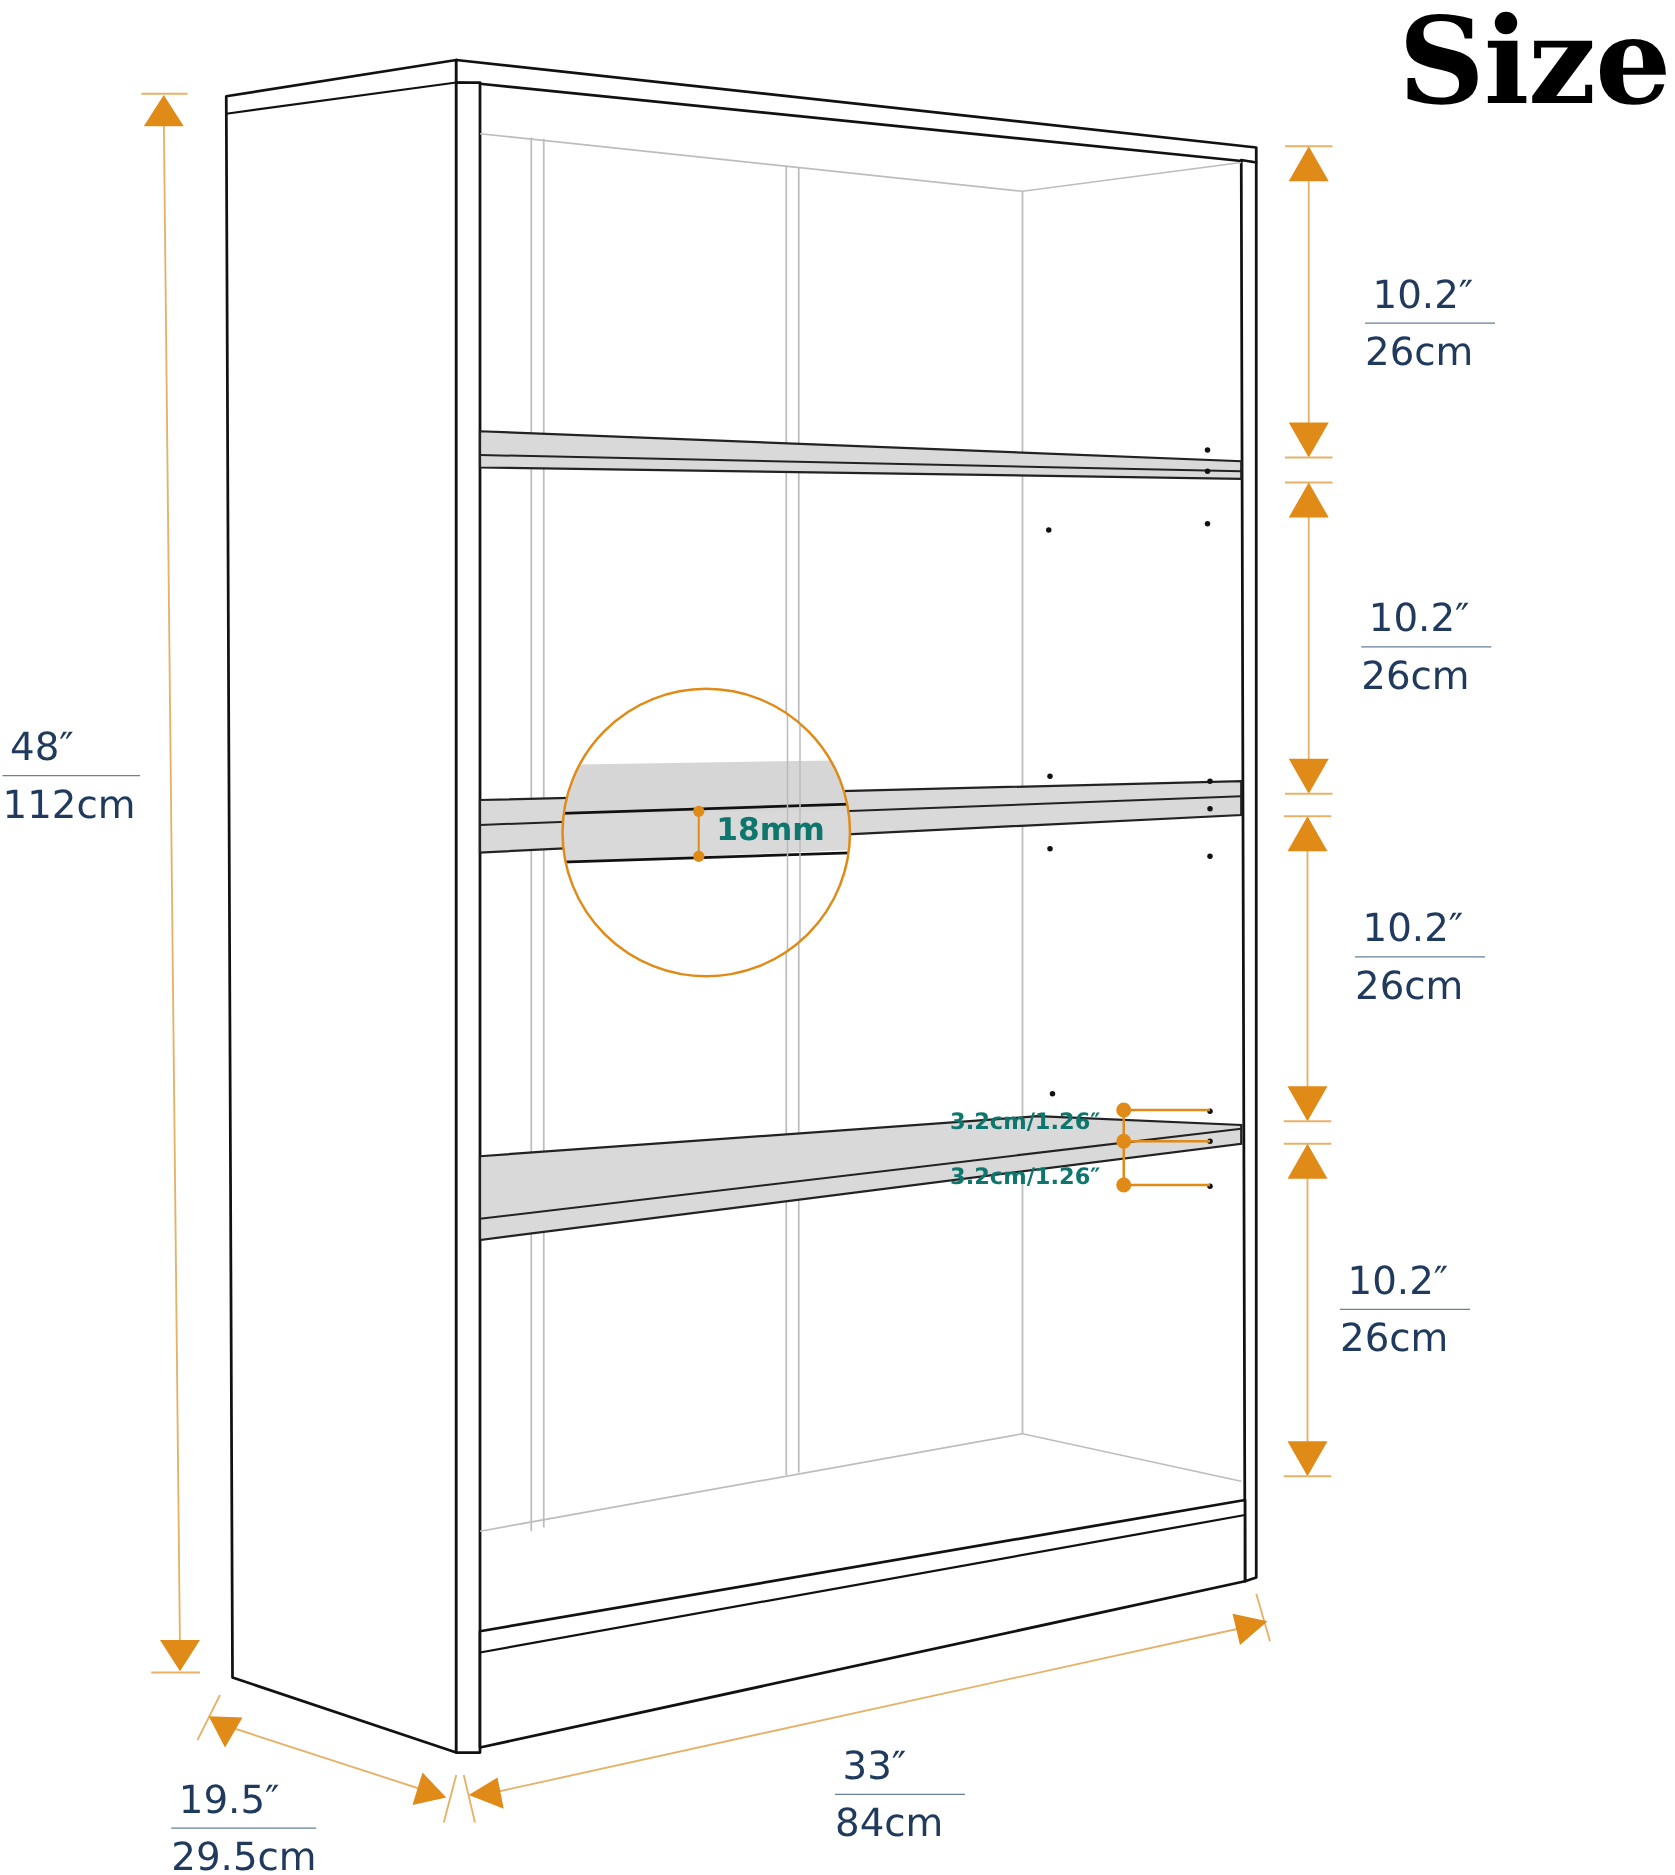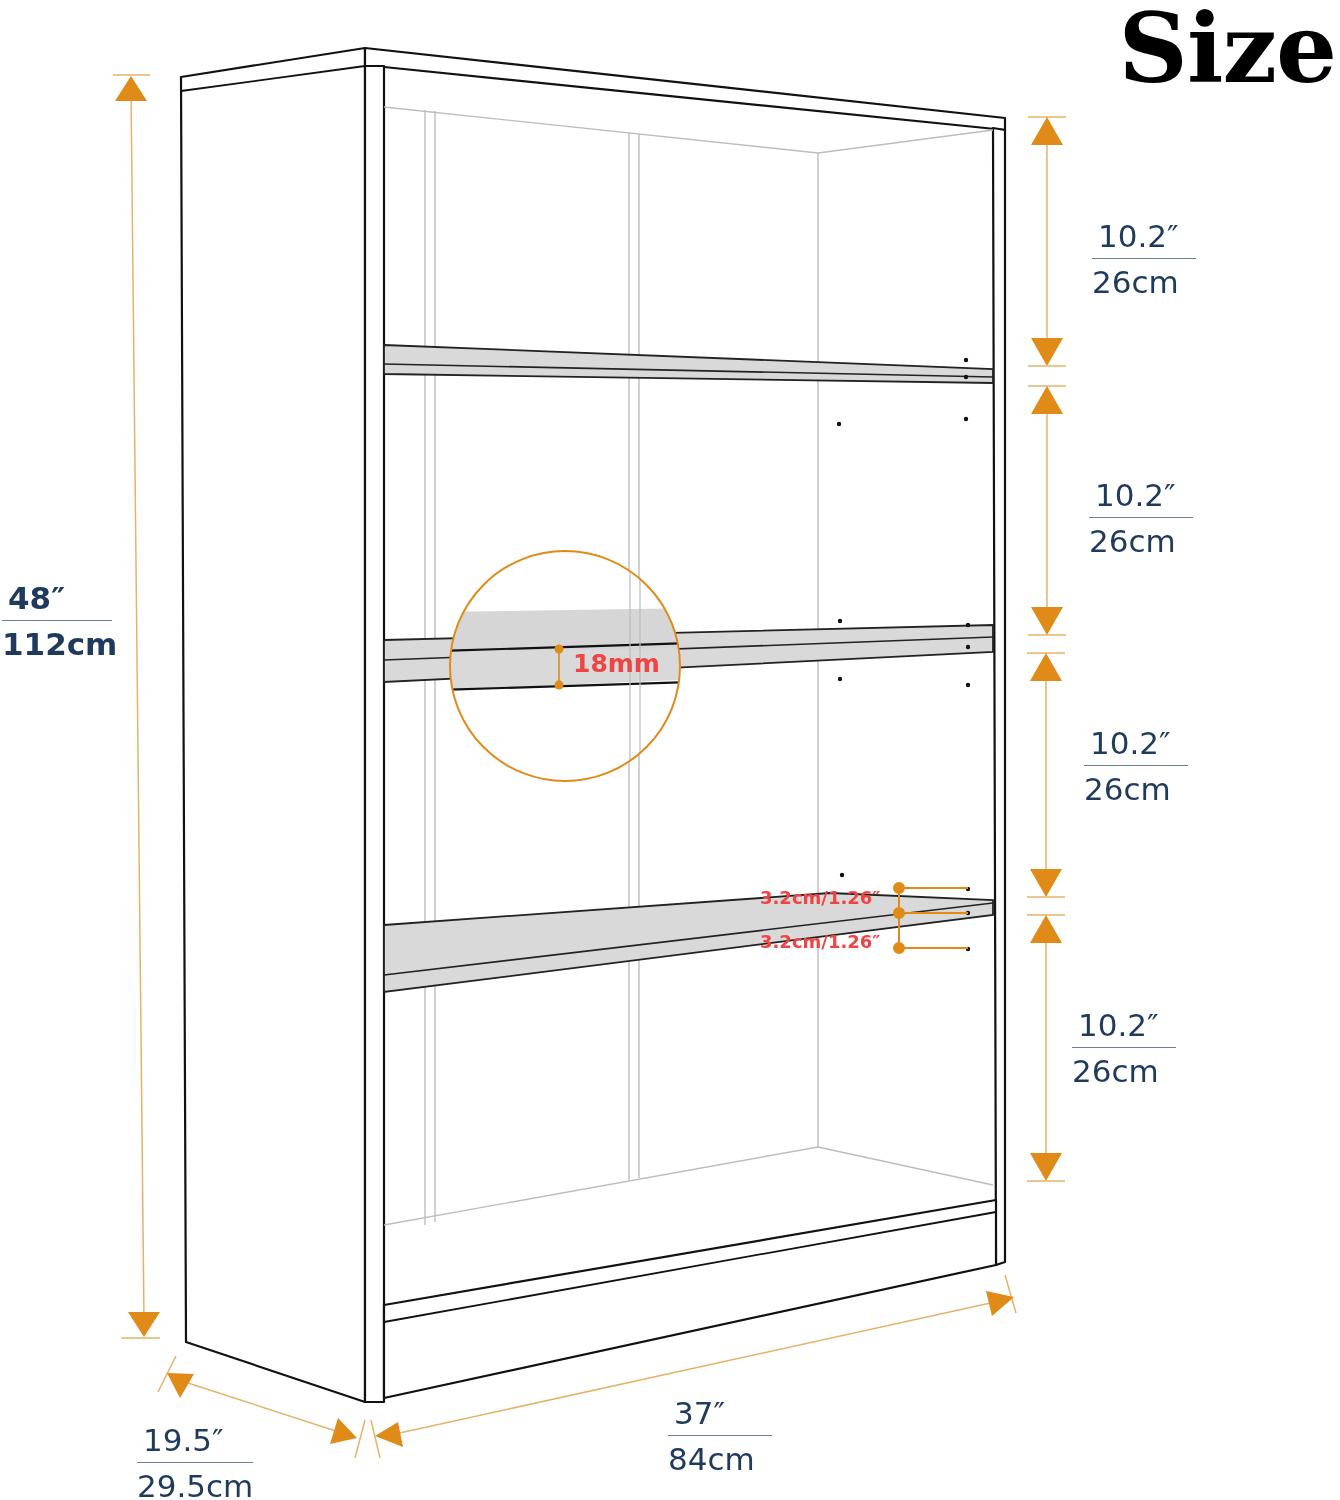--- a/index.html
+++ b/index.html
@@ -2,21 +2,21 @@
 <html><head>
 <meta charset="utf-8">
 <style>
   html,body{margin:0;padding:0;background:#ffffff;}
   body{width:1340px;height:1500px;position:relative;overflow:hidden;font-family:"DejaVu Sans",sans-serif;}
   svg{position:absolute;left:0;top:0;}
   .title{position:absolute;right:4px;top:-8px;font-family:"DejaVu Serif","Liberation Serif",serif;font-weight:bold;font-size:96px;color:#000;letter-spacing:-1px;}
   .dim{position:absolute;text-align:left;color:#1f3a5c;font-family:"DejaVu Sans",sans-serif;font-size:31px;line-height:1;}
   .dim .top{display:block;padding:0 6px 6px;border-bottom:1.5px solid #6a7f98;}
   .dim .bot{display:block;padding-top:8px;}
-  .callout{position:absolute;color:#ef4444;font-family:"DejaVu Sans",sans-serif;font-weight:bold;}
+  .callout{position:absolute;color:#0f766e;font-family:"DejaVu Sans",sans-serif;font-weight:bold;}
 </style>
 </head>
 <body>
 
 <svg width="1340" height="1500" viewBox="0 0 1340 1500" xmlns="http://www.w3.org/2000/svg">
 
   <g fill="none" stroke="#111" stroke-width="2.2" stroke-linejoin="round">
 
     <polygon points="181,77 365,48 365,1402 186,1342" fill="#fff"></polygon>
     <line x1="181" y1="91" x2="365" y2="66" stroke-width="1.8"></line>
@@ -143,21 +143,21 @@
     <line x1="371" y1="1420" x2="380" y2="1458" stroke="#e6b26a" stroke-width="1.5"></line>
     <line x1="1005" y1="1275" x2="1016" y2="1313" stroke="#e6b26a" stroke-width="1.5"></line>
     <line x1="395" y1="1434" x2="995" y2="1302" stroke="#e6b26a" stroke-width="1.5"></line>
     <polygon points="375,1436 398,1422 403,1447" fill="#e08a17"></polygon>
     <polygon points="1014,1297 986,1291 992,1316" fill="#e08a17"></polygon>
   </g>
 </svg>
 
 <div class="title">Size</div>
 
-<div class="dim" style="left:2px;top:583px;width:110px;font-weight:bold;">
+<div class="dim" style="left:2px;top:583px;width:110px;">
   <span class="top">48″</span>
   <span class="bot">112cm</span>
 </div>
 
 <div class="dim" style="left:1092px;top:221px;width:104px;">
   <span class="top">10.2″</span>
   <span class="bot">26cm</span>
 </div>
 <div class="dim" style="left:1089px;top:480px;width:104px;">
   <span class="top">10.2″</span>
@@ -171,19 +171,19 @@
   <span class="top">10.2″</span>
   <span class="bot">26cm</span>
 </div>
 
 <div class="dim" style="left:137px;top:1425px;width:116px;">
   <span class="top">19.5″</span>
   <span class="bot">29.5cm</span>
 </div>
 
 <div class="dim" style="left:668px;top:1398px;width:104px;">
-  <span class="top">37″</span>
+  <span class="top">33″</span>
   <span class="bot">84cm</span>
 </div>
 
 <div class="callout" style="left:573px;top:649px;font-size:25px;">18mm</div>
 <div class="callout" style="left:760px;top:887px;font-size:18px;">3.2cm/1.26″</div>
 <div class="callout" style="left:760px;top:931px;font-size:18px;">3.2cm/1.26″</div>
 
 </body></html>

